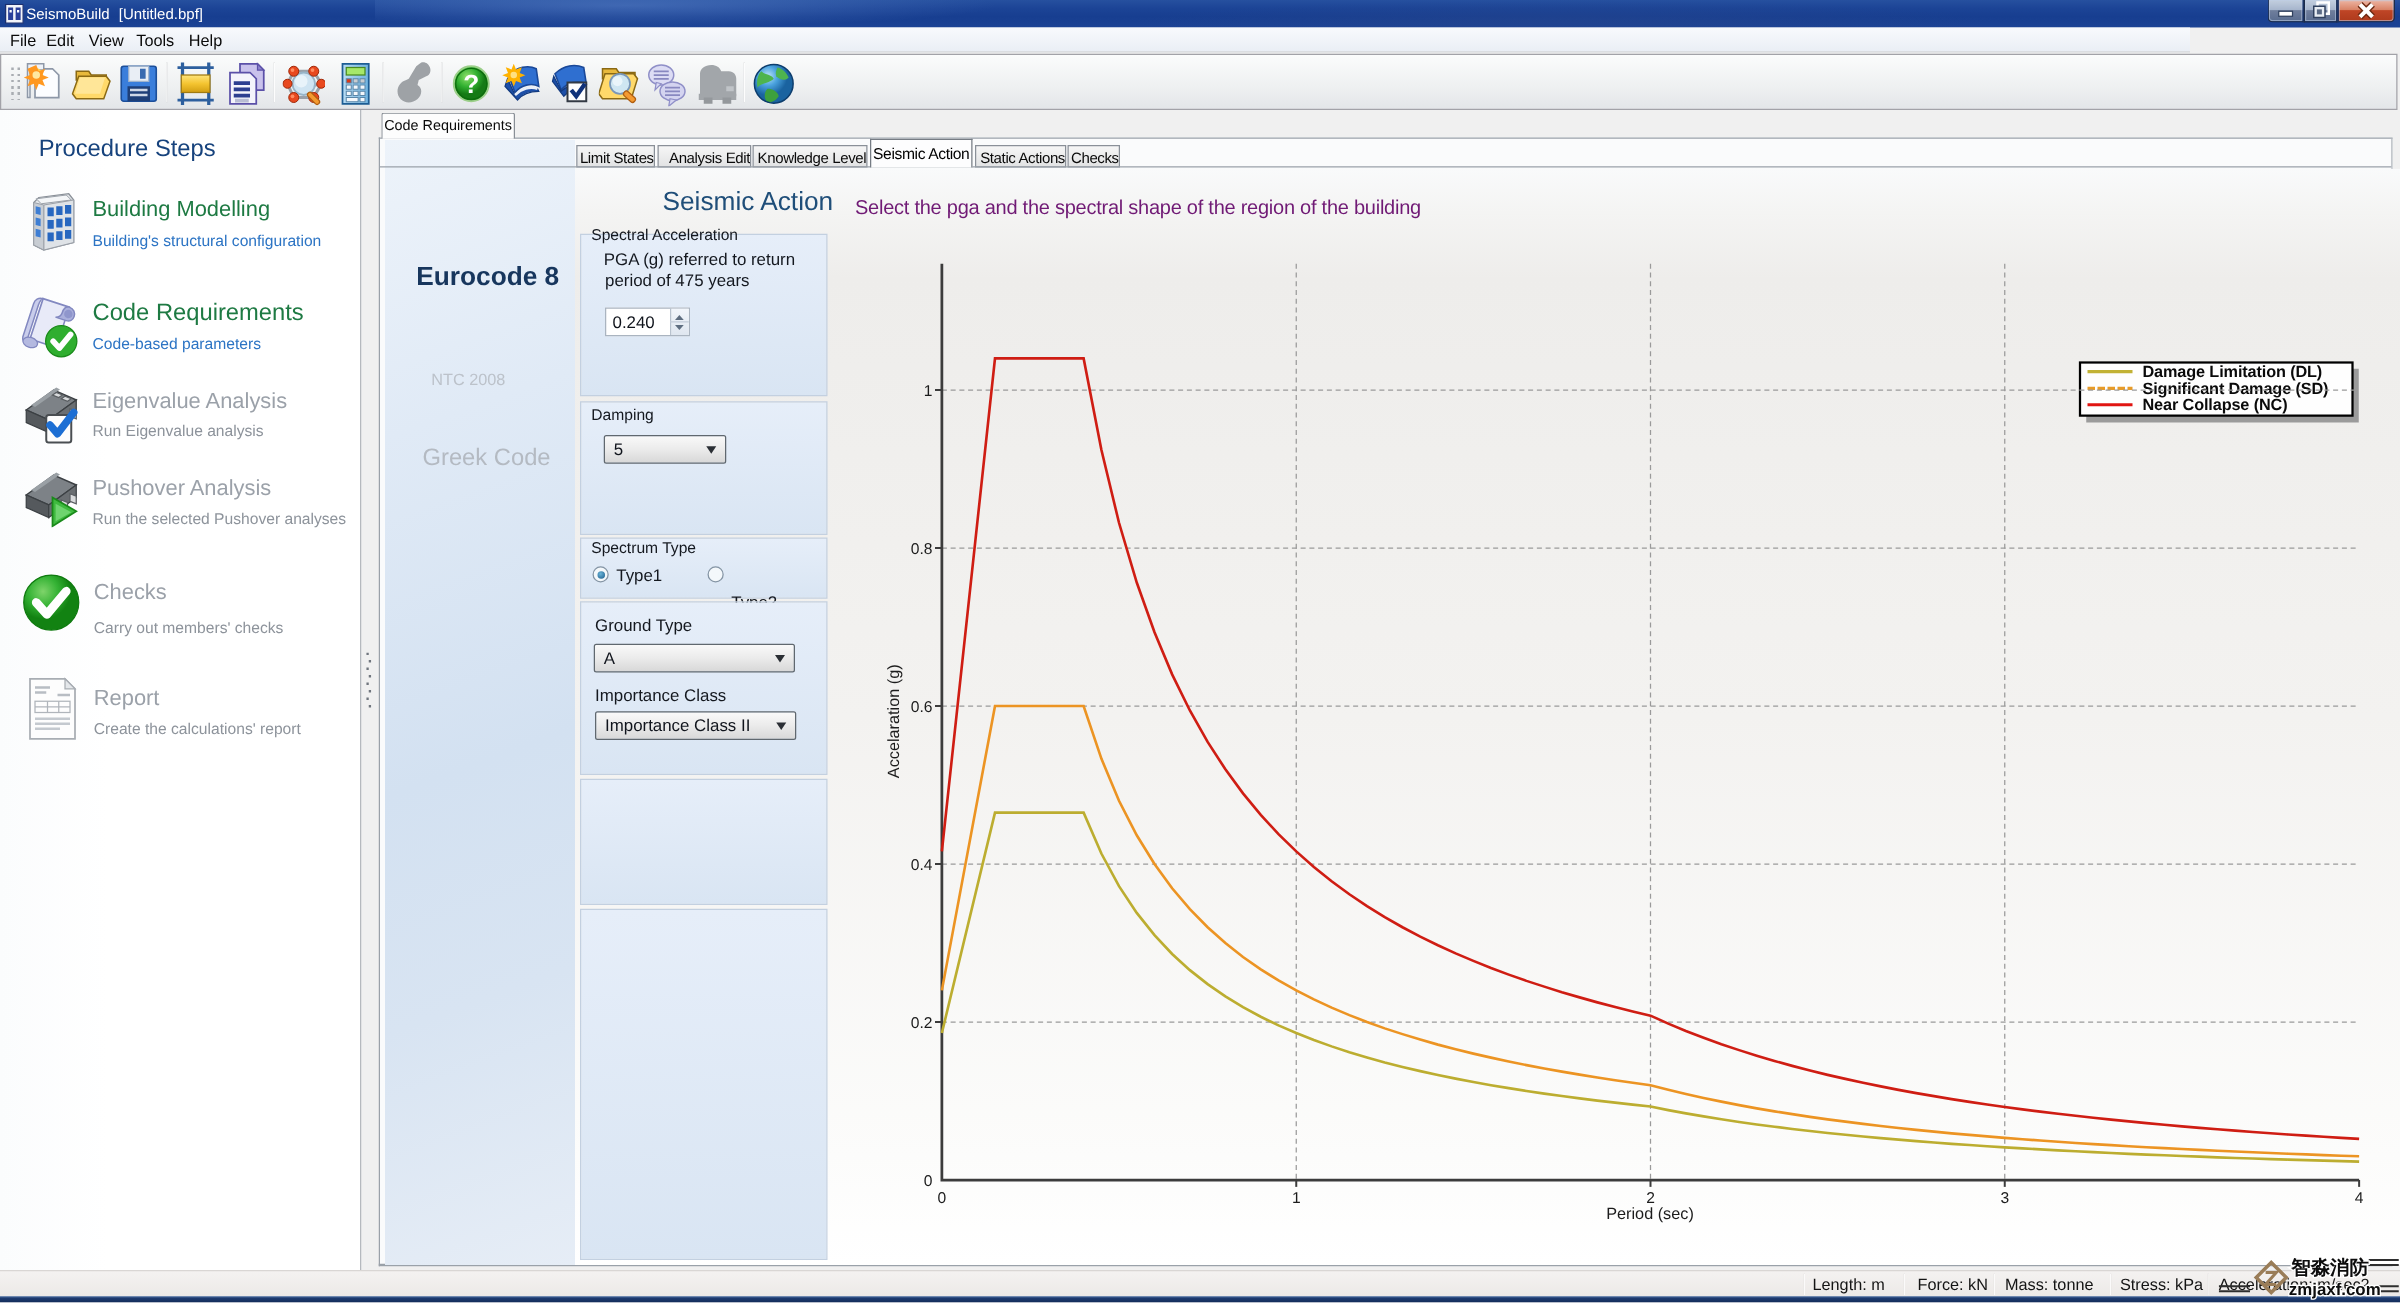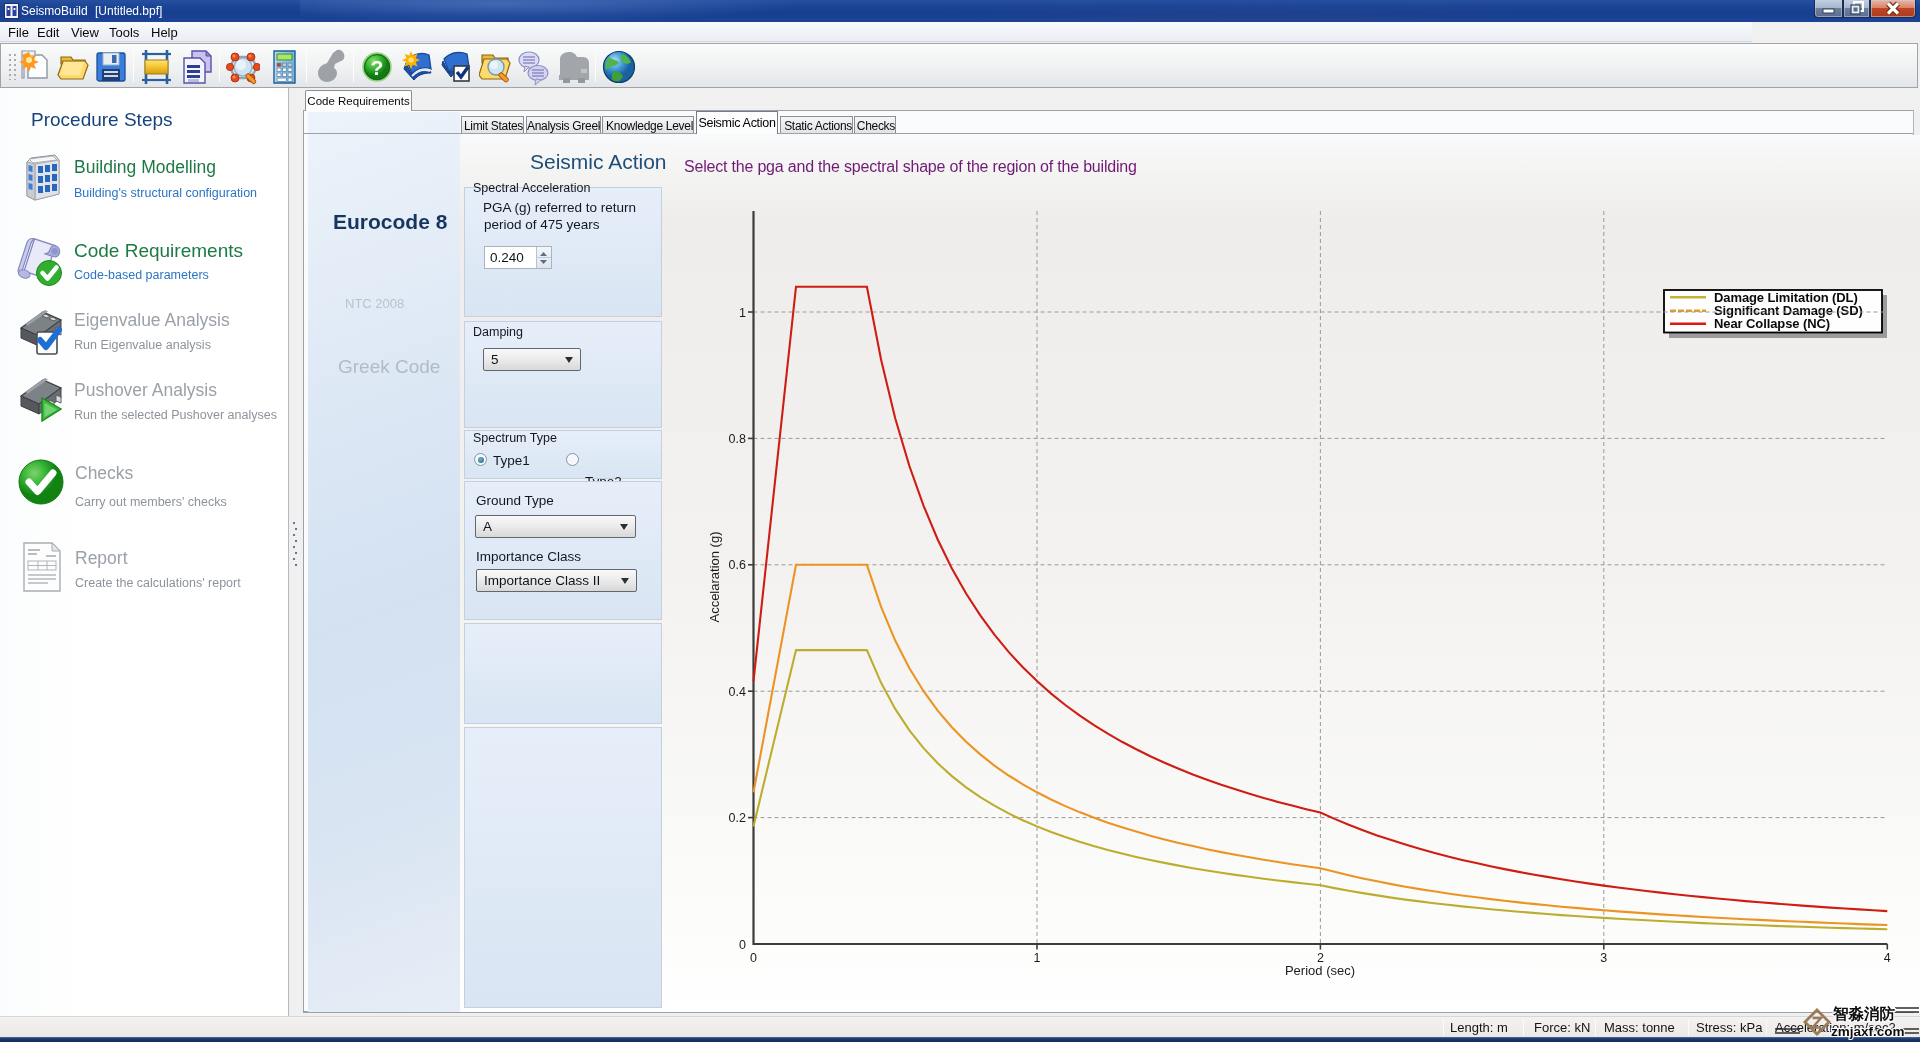--- a/index.html
+++ b/index.html
@@ -456,21 +456,21 @@
 <text x="1025.0" y="962" text-anchor="middle">1</text>
 <text x="1308.4" y="962" text-anchor="middle">2</text>
 <text x="1591.8" y="962" text-anchor="middle">3</text>
 <text x="1875.3" y="962" text-anchor="middle">4</text>
 <text x="1308" y="975" text-anchor="middle" font-size="13">Period (sec)</text>
 <text x="707" y="577" text-anchor="middle" font-size="13" transform="rotate(-90 707 577)">Accelaration (g)</text>
 </g>
 </svg></div>
 <div class="abs" id="tabline"></div>
 <div class="stab" style="left:461px;width:63px">Limit States</div>
-<div class="stab" style="left:526px;width:75px">Analysis Greek</div>
+<div class="stab" style="left:526px;width:75px">Analysis Edit</div>
 <div class="stab" style="left:602px;width:92px">Knowledge Level</div>
 <div class="stab" style="left:780px;width:73px">Static Actions</div>
 <div class="stab" style="left:854px;width:42px">Checks</div>
 <div id="stab-active">Seismic Action</div>
 <div class="abs" id="sa-title">Seismic Action</div>
 <div class="abs" id="sa-sub">Select the pga and the spectral shape of the region of the building</div>
 <div class="gpanel" style="top:187px;height:130px"></div>
 <div class="glabel" style="left:473px;top:181px;z-index:2">Spectral Acceleration</div>
 <div class="ftext" style="left:483px;top:200px">PGA (g) referred to return</div>
 <div class="ftext" style="left:484px;top:217px">period of 475 years</div>

